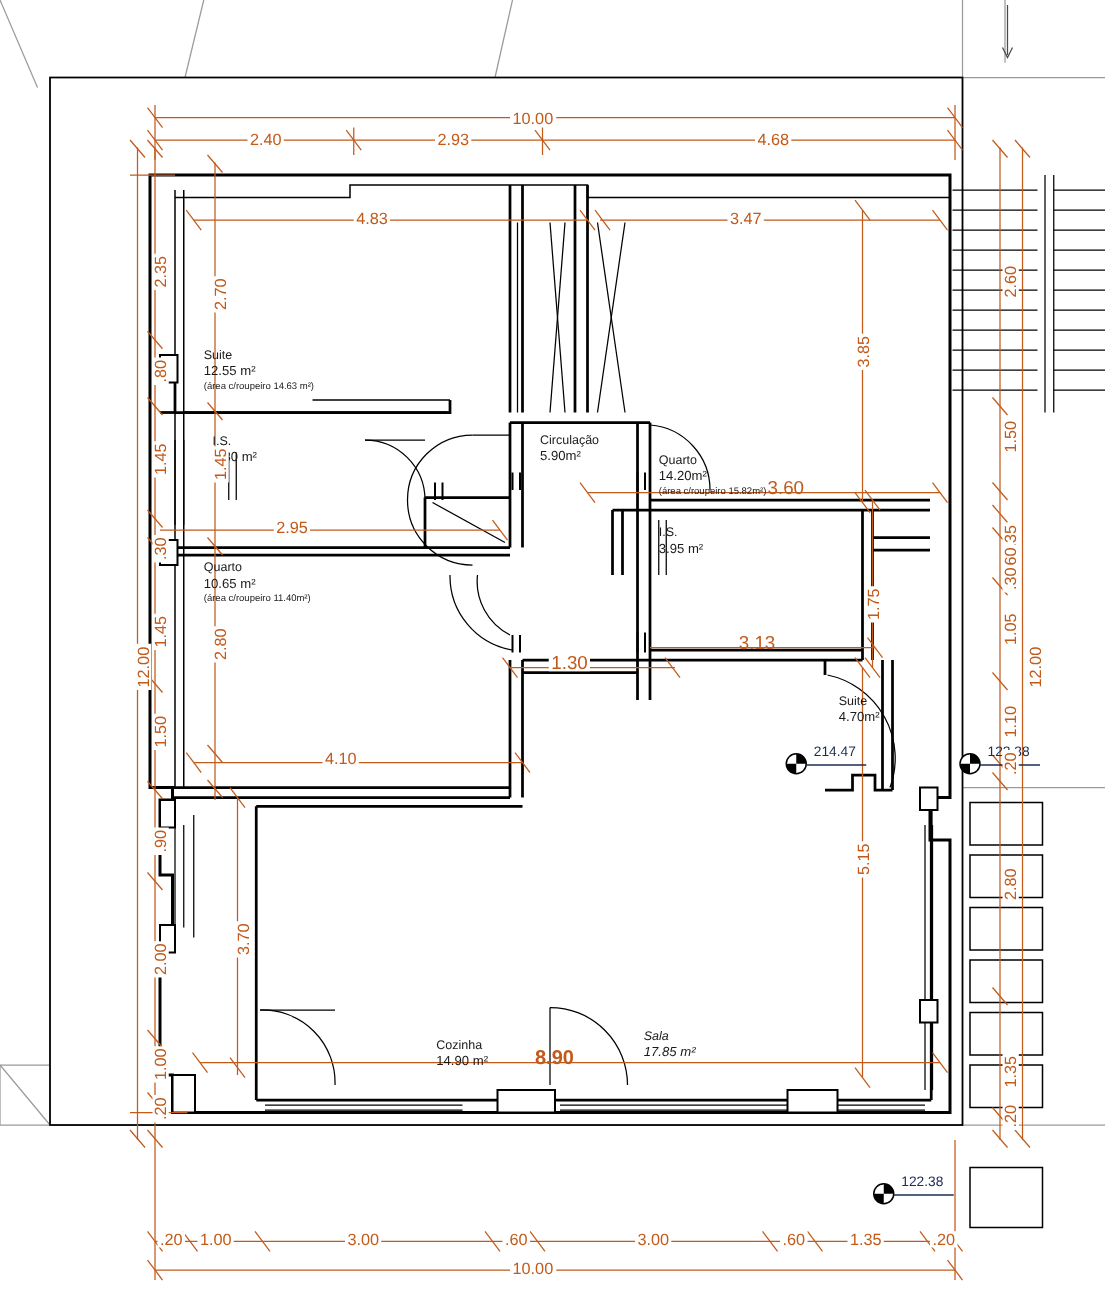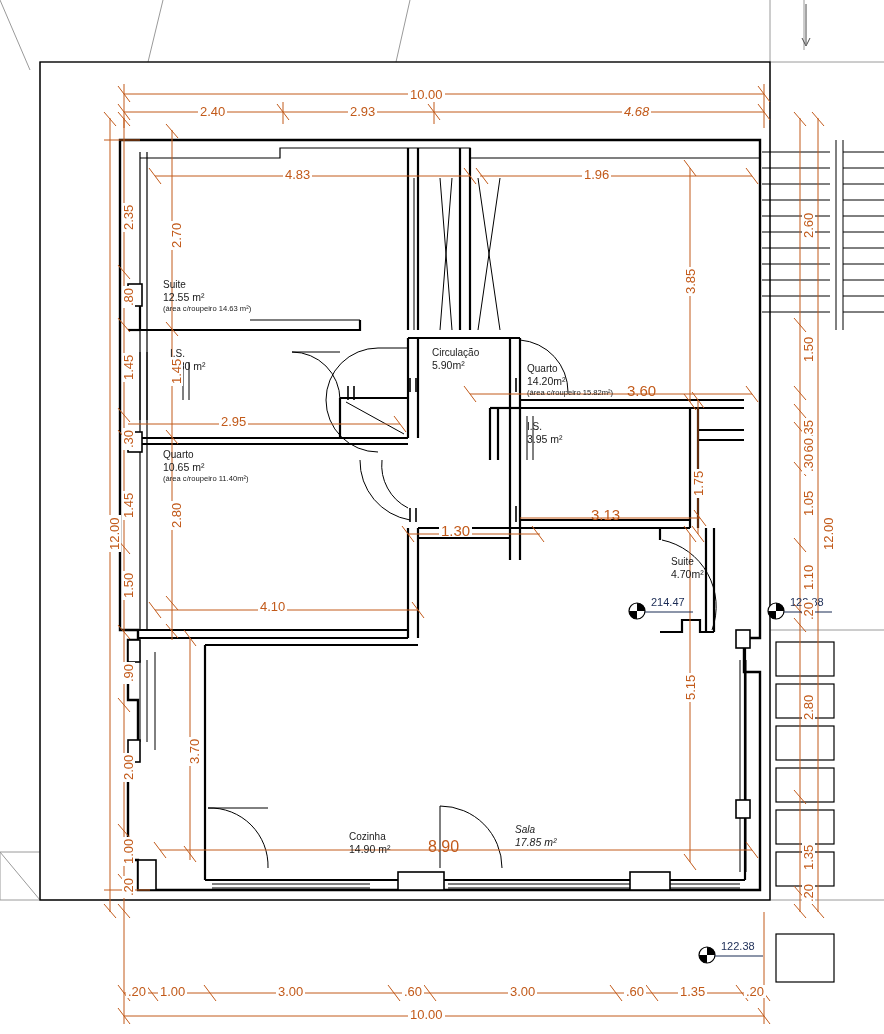--- a/index.html
+++ b/index.html
@@ -435,21 +435,21 @@
     <span class="ar">17.85 m²</span>
   </div>
 
   <div class="elev" style="left:651px;top:596px;">214.47</div>
   <div class="elev" style="left:790px;top:596px;">122.38</div>
   <div class="elev" style="left:721px;top:940px;">122.38</div>
 
   <div class="dim" style="left:408px;top:88px;">10.00</div>
   <div class="dim" style="left:186px;top:105px;margin-left:12px;">2.40</div>
   <div class="dim" style="left:348px;top:105px;">2.93</div>
-  <div class="dim" style="left:622px;top:105px;font-style:italic;">4.68</div>
+  <div class="dim" style="left:604px;top:105px;">4.68</div>
 
   <div class="dim" style="left:126px;top:985px;">.20</div>
   <div class="dim" style="left:158px;top:985px;">1.00</div>
   <div class="dim" style="left:276px;top:985px;">3.00</div>
   <div class="dim" style="left:402px;top:985px;">.60</div>
   <div class="dim" style="left:508px;top:985px;">3.00</div>
   <div class="dim" style="left:624px;top:985px;">.60</div>
   <div class="dim" style="left:678px;top:985px;">1.35</div>
   <div class="dim" style="left:744px;top:985px;">.20</div>
   <div class="dim" style="left:408px;top:1008px;">10.00</div>
@@ -480,24 +480,24 @@
   <div class="dim v" style="left:802px;top:458px;transform:rotate(-90deg);">.60</div>
   <div class="dim v" style="left:802px;top:474px;transform:rotate(-90deg);">.30</div>
   <div class="dim v" style="left:802px;top:518px;transform:rotate(-90deg);">1.05</div>
   <div class="dim v" style="left:802px;top:592px;transform:rotate(-90deg);">1.10</div>
   <div class="dim v" style="left:802px;top:622px;transform:rotate(-90deg);">.20</div>
   <div class="dim v" style="left:802px;top:722px;transform:rotate(-90deg);">2.80</div>
   <div class="dim v" style="left:802px;top:872px;transform:rotate(-90deg);">1.35</div>
   <div class="dim v" style="left:802px;top:904px;transform:rotate(-90deg);">.20</div>
 
   <div class="dim" style="left:283px;top:168px;">4.83</div>
-  <div class="dim" style="left:582px;top:168px;">1.96</div>
+  <div class="dim" style="left:582px;top:168px;">3.47</div>
   <div class="dim v" style="left:684px;top:296px;transform:rotate(-90deg);">3.85</div>
-  <div class="dim" style="left:612px;top:384px;background:transparent;font-size:15px;margin-left:13px;">3.60</div>
+  <div class="dim" style="left:612px;top:384px;background:transparent;font-size:15px;">3.60</div>
   <div class="dim" style="left:219px;top:415px;">2.95</div>
   <div class="dim v" style="left:692px;top:498px;transform:rotate(-90deg);">1.75</div>
   <div class="dim" style="left:589px;top:508px;background:transparent;font-size:15px;text-align:center;">3.13</div>
   <div class="dim" style="left:439px;top:524px;font-size:15px;">1.30</div>
   <div class="dim" style="left:258px;top:600px;">4.10</div>
   <div class="dim v" style="left:684px;top:702px;transform:rotate(-90deg);">5.15</div>
-  <div class="dim" style="left:426px;top:840px;background:transparent;font-size:16px;">8.90</div>
+  <div class="dim" style="left:426px;top:840px;background:transparent;font-size:16px;font-weight:bold;">8.90</div>
 
 </div>
 
 </body></html>

